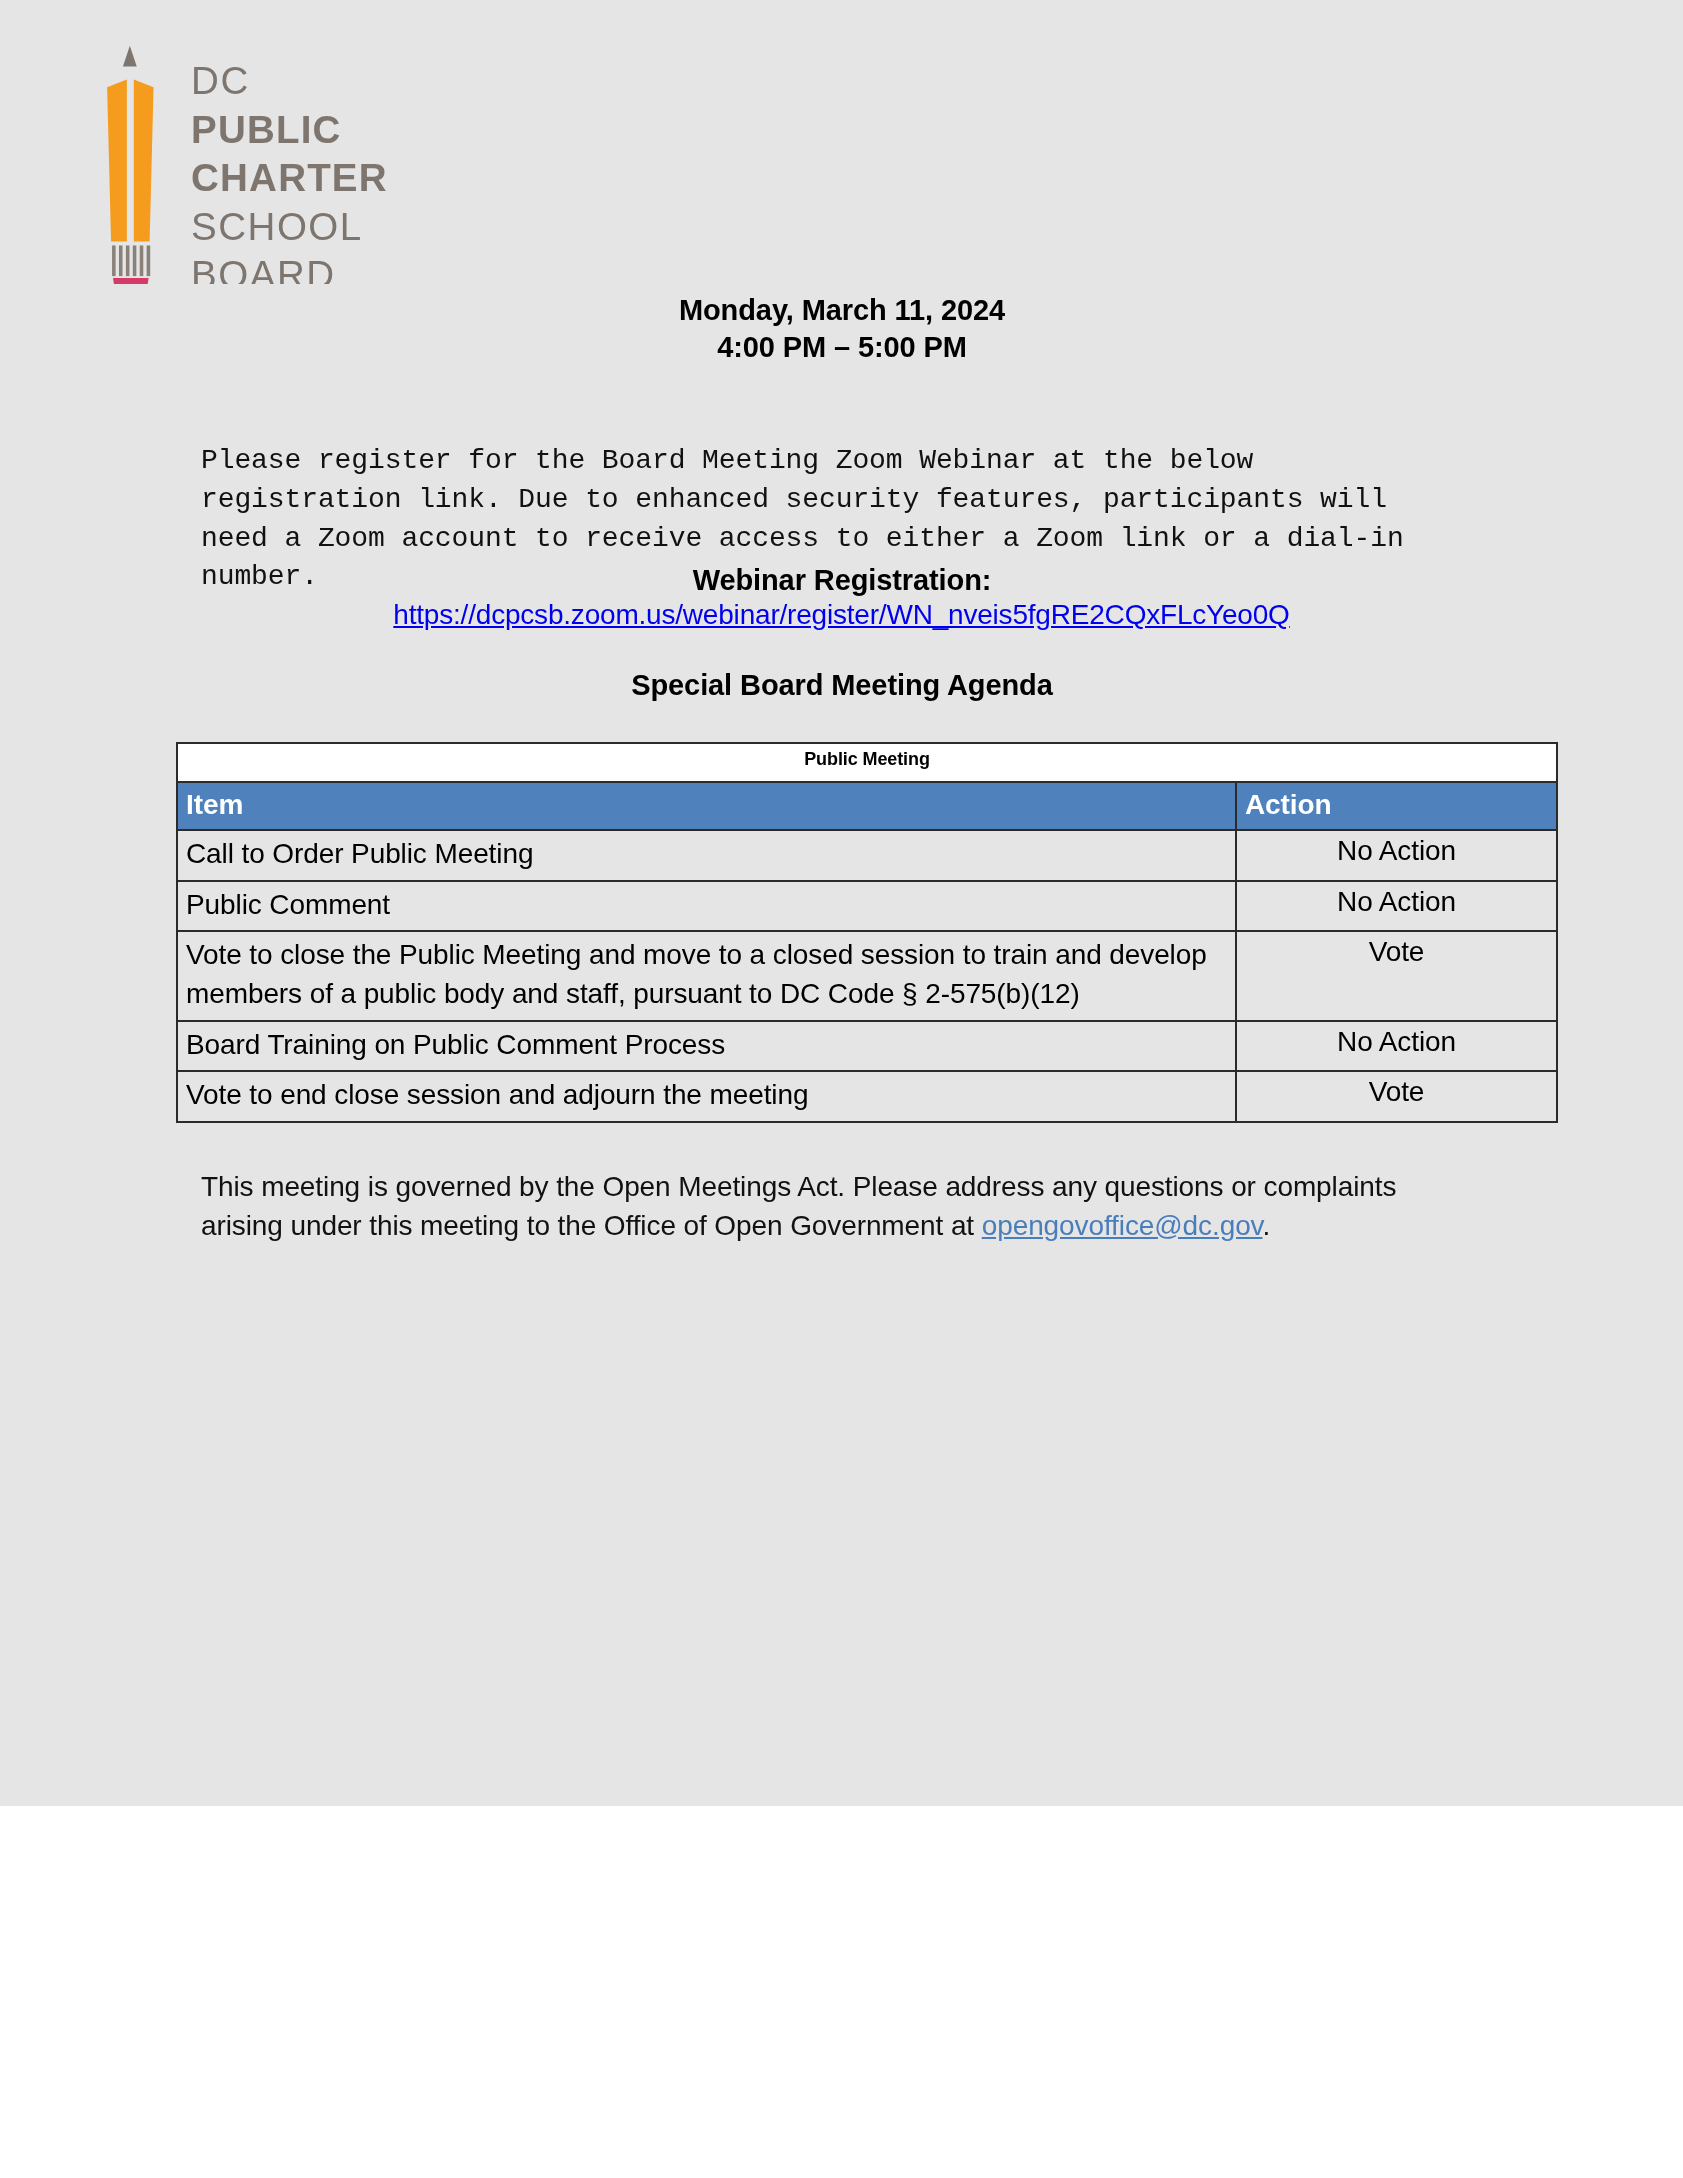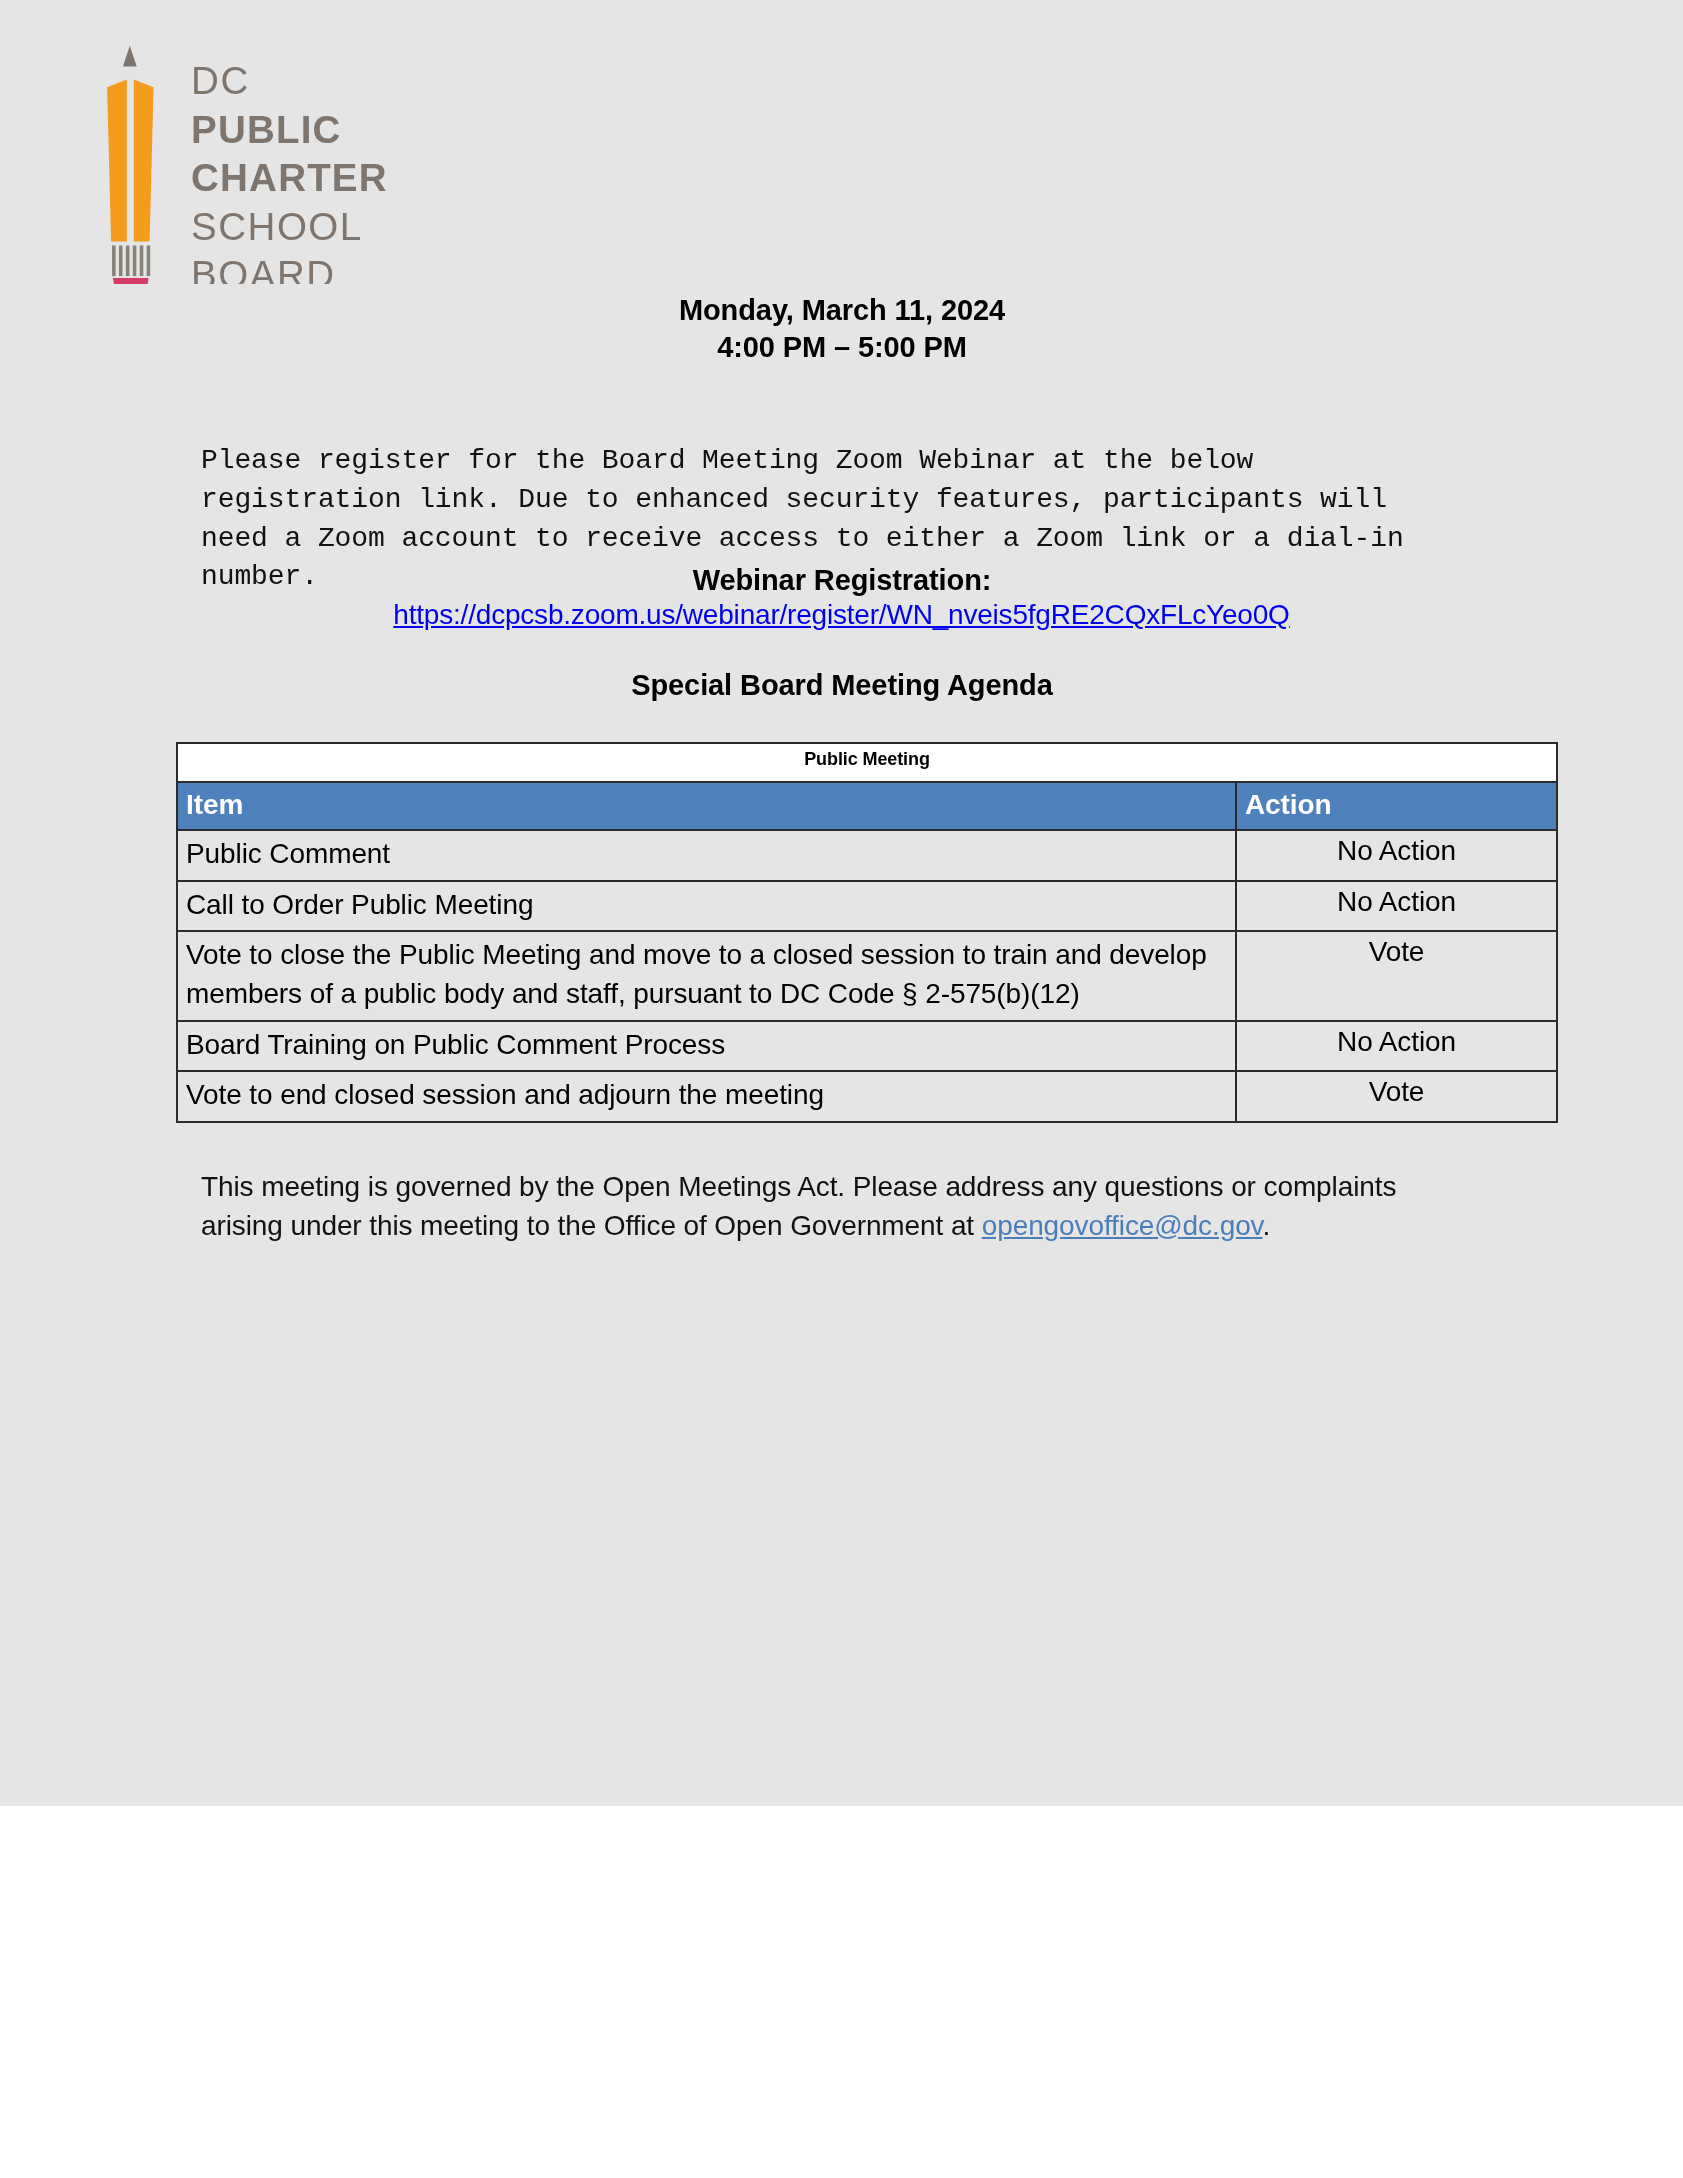--- a/index.html
+++ b/index.html
@@ -210,37 +210,37 @@
     <tbody>
       <tr class="tbl-caption">
         <td colspan="2">Public Meeting</td>
       </tr>
       <tr class="tbl-head">
         <th>Item</th>
         <th>Action</th>
       </tr>
 
       <tr class="tbl-row">
+        <td class="item-cell">Call to Order Public Meeting</td>
+        <td class="action-cell">No Action</td>
+      </tr>
+      <tr class="tbl-row">
         <td class="item-cell">Public Comment</td>
         <td class="action-cell">No Action</td>
       </tr>
       <tr class="tbl-row">
-        <td class="item-cell">Call to Order Public Meeting</td>
-        <td class="action-cell">No Action</td>
-      </tr>
-      <tr class="tbl-row">
         <td class="item-cell">Vote to close the Public Meeting and move to a closed session to train and develop members of a public body and staff, pursuant to DC Code § 2-575(b)(12)</td>
         <td class="action-cell">Vote</td>
       </tr>
       <tr class="tbl-row">
         <td class="item-cell">Board Training on Public Comment Process</td>
         <td class="action-cell">No Action</td>
       </tr>
       <tr class="tbl-row">
-        <td class="item-cell">Vote to end closed session and adjourn the meeting</td>
+        <td class="item-cell">Vote to end close session and adjourn the meeting</td>
         <td class="action-cell">Vote</td>
       </tr>
     </tbody>
   </table>
 
   <p class="para" id="closing-paragraph">
     <span>This meeting is governed by the Open Meetings Act. Please address any questions or complaints arising under this meeting to the Office of Open Government at </span><a class="link-steel" href="#">opengovoffice@dc.gov</a><span>.</span>
   </p>
 
 </div>

